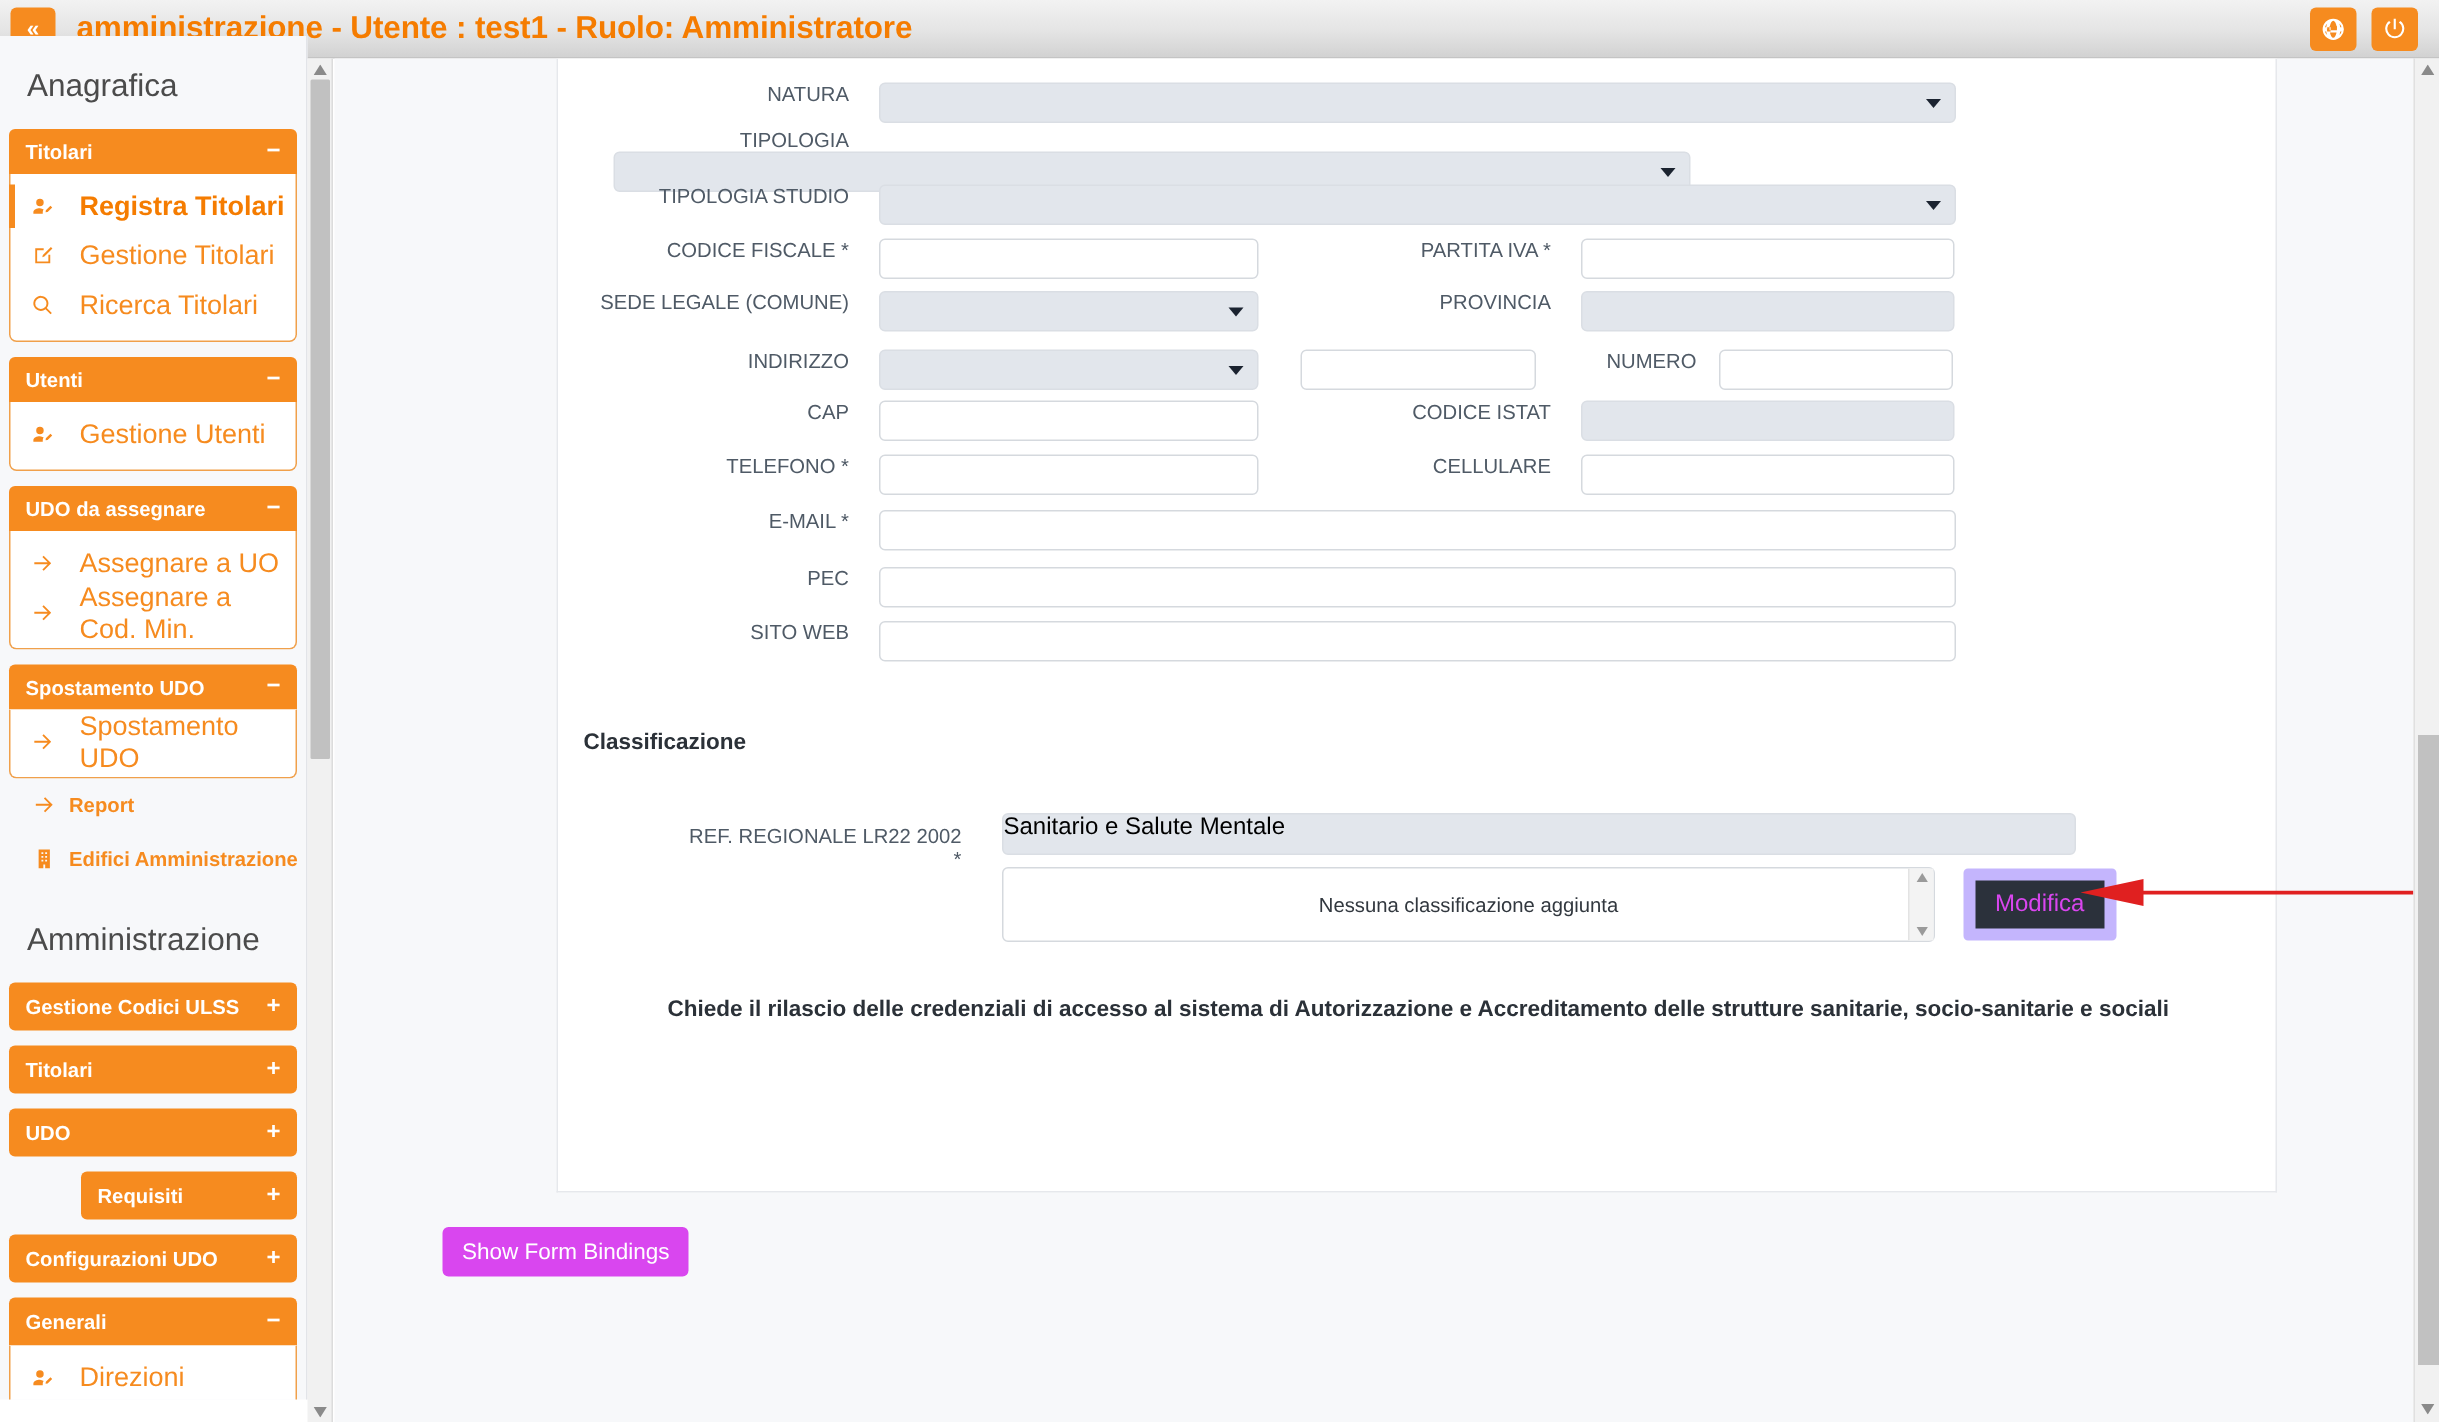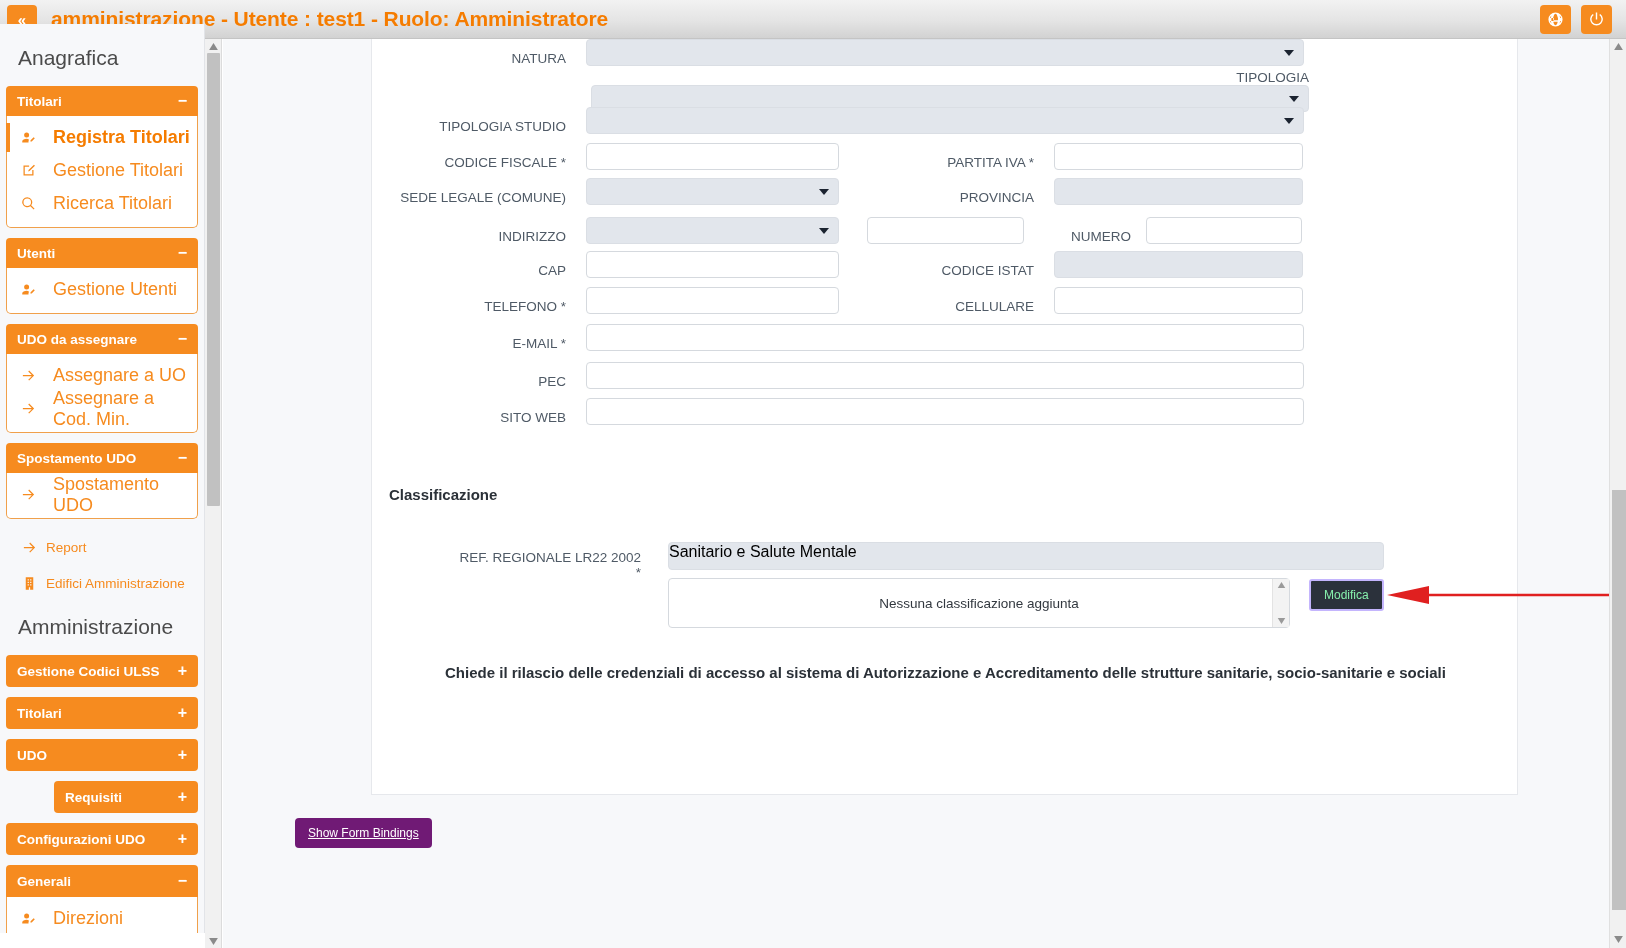--- a/index.html
+++ b/index.html
@@ -68,23 +68,23 @@
     color: #f68b1f; font-size: 18px; cursor: pointer;
     position: relative;
   }
   .grp-item.active { font-weight: bold; color: #f57c00; }
   .grp-item.active:before {
     content: ""; position: absolute; left: -1px; top: 2px;
     width: 4px; height: 29px; background: #f68b1f;
   }
   .grp-item svg { width: 15px; height: 15px; fill: #f68b1f; flex: none; }
   .plain-item {
-    display: flex; align-items: center; gap: 9px;
+    display: flex; gap: 9px;
     height: 36px; padding-left: 18px;
-    color: #f68b1f; font-size: 13.5px; cursor: pointer;
+    color: #f68b1f; font-size: 13.5px; cursor: pointer; font-weight: bold;
   }
   .plain-item svg { width: 15px; height: 15px; fill: #f68b1f; flex: none; }
   .grp.collapsed > .grp-head { border-radius: 4px; }
 
   
   .sb-scroll {
     position: absolute; top: 39px; left: 205px; width: 17px; height: 909px;
     background: #f1f1f1; border-right: 1px solid #dcdcdc;
   }
   .sb-arrow { height: 14px; display: flex; align-items: center; justify-content: center; }
@@ -100,21 +100,21 @@
     position: absolute; top: 39px; left: 223px; right: 17px; bottom: 0;
     background: #f7f8fa; overflow: hidden;
   }
 
   .form-panel {
     position: absolute; left: 148px; top: 0px; width: 1147px; height: 756px;
     background: #fff; border: 1px solid #e6e8ec; border-top: none;
   }
 
   
-  .frow { position: absolute; display: flex; align-items: flex-end; }
+  .frow { position: absolute; display: flex; align-items: flex-start; margin-top: 16px; }
   .flabel {
     font-size: 13.5px; color: #4f5a66; text-align: right;
     white-space: nowrap;
   }
   .finput {
     height: 27px; border: 1px solid #d5d9de; border-radius: 4px;
     background: #fff;
   }
   .fdisabled { background: #e2e6ec; border: 1px solid #dadee4; }
   .fselect {
@@ -167,39 +167,39 @@
   }
   .class-box-sb {
     position: absolute; right: 0; top: 0; width: 17px; height: 100%;
     background: #f3f3f3; border-left: 1px solid #e3e3e3;
     display: flex; flex-direction: column; justify-content: space-between;
     align-items: center; padding: 3px 0;
   }
   .class-box-sb svg { width: 9px; height: 6px; fill: #9a9a9a; }
   .modifica-btn {
     position: absolute; left: 937px; top: 540px;
-    background: #2b313b; color: #86efac; font-size: 12px;
-    padding: 7px 13px; border: 2px solid #c4b5fd; border-radius: 3px;
+    background: #2b313b; color: #d946ef; font-size: 16px;
+    padding: 7px 13px; border: 8px solid #c4b5fd; border-radius: 3px;
     cursor: pointer;
   }
   .arrow-annot {
     position: absolute; left: 1015px; top: 547px; width: 285px; height: 18px;
     pointer-events: none;
   }
 
   .declaration {
     position: absolute; left: 0px; top: 625px; width: 1147px;
     text-align: center; font-size: 15px; font-weight: bold; color: #2b3138;
     padding: 0 12px;
   }
 
   .show-bindings {
     position: absolute; left: 72px; top: 779px;
-    background: #701a75; color: #fff; font-size: 12px;
-    padding: 8px 13px; border-radius: 4px; cursor: pointer; text-decoration: underline;
+    background: #d946ef; color: #fff; font-size: 15px;
+    padding: 8px 13px; border-radius: 4px; cursor: pointer;
   }
 
   
   .page-scroll {
     position: absolute; top: 39px; right: 0; width: 17px; height: 909px;
     background: #f1f1f1; border-left: 1px solid #e0e0e0;
   }
   .ps-thumb {
     position: absolute; top: 451px; left: 2px; width: 14px; height: 420px;
     background: #c1c1c1;

